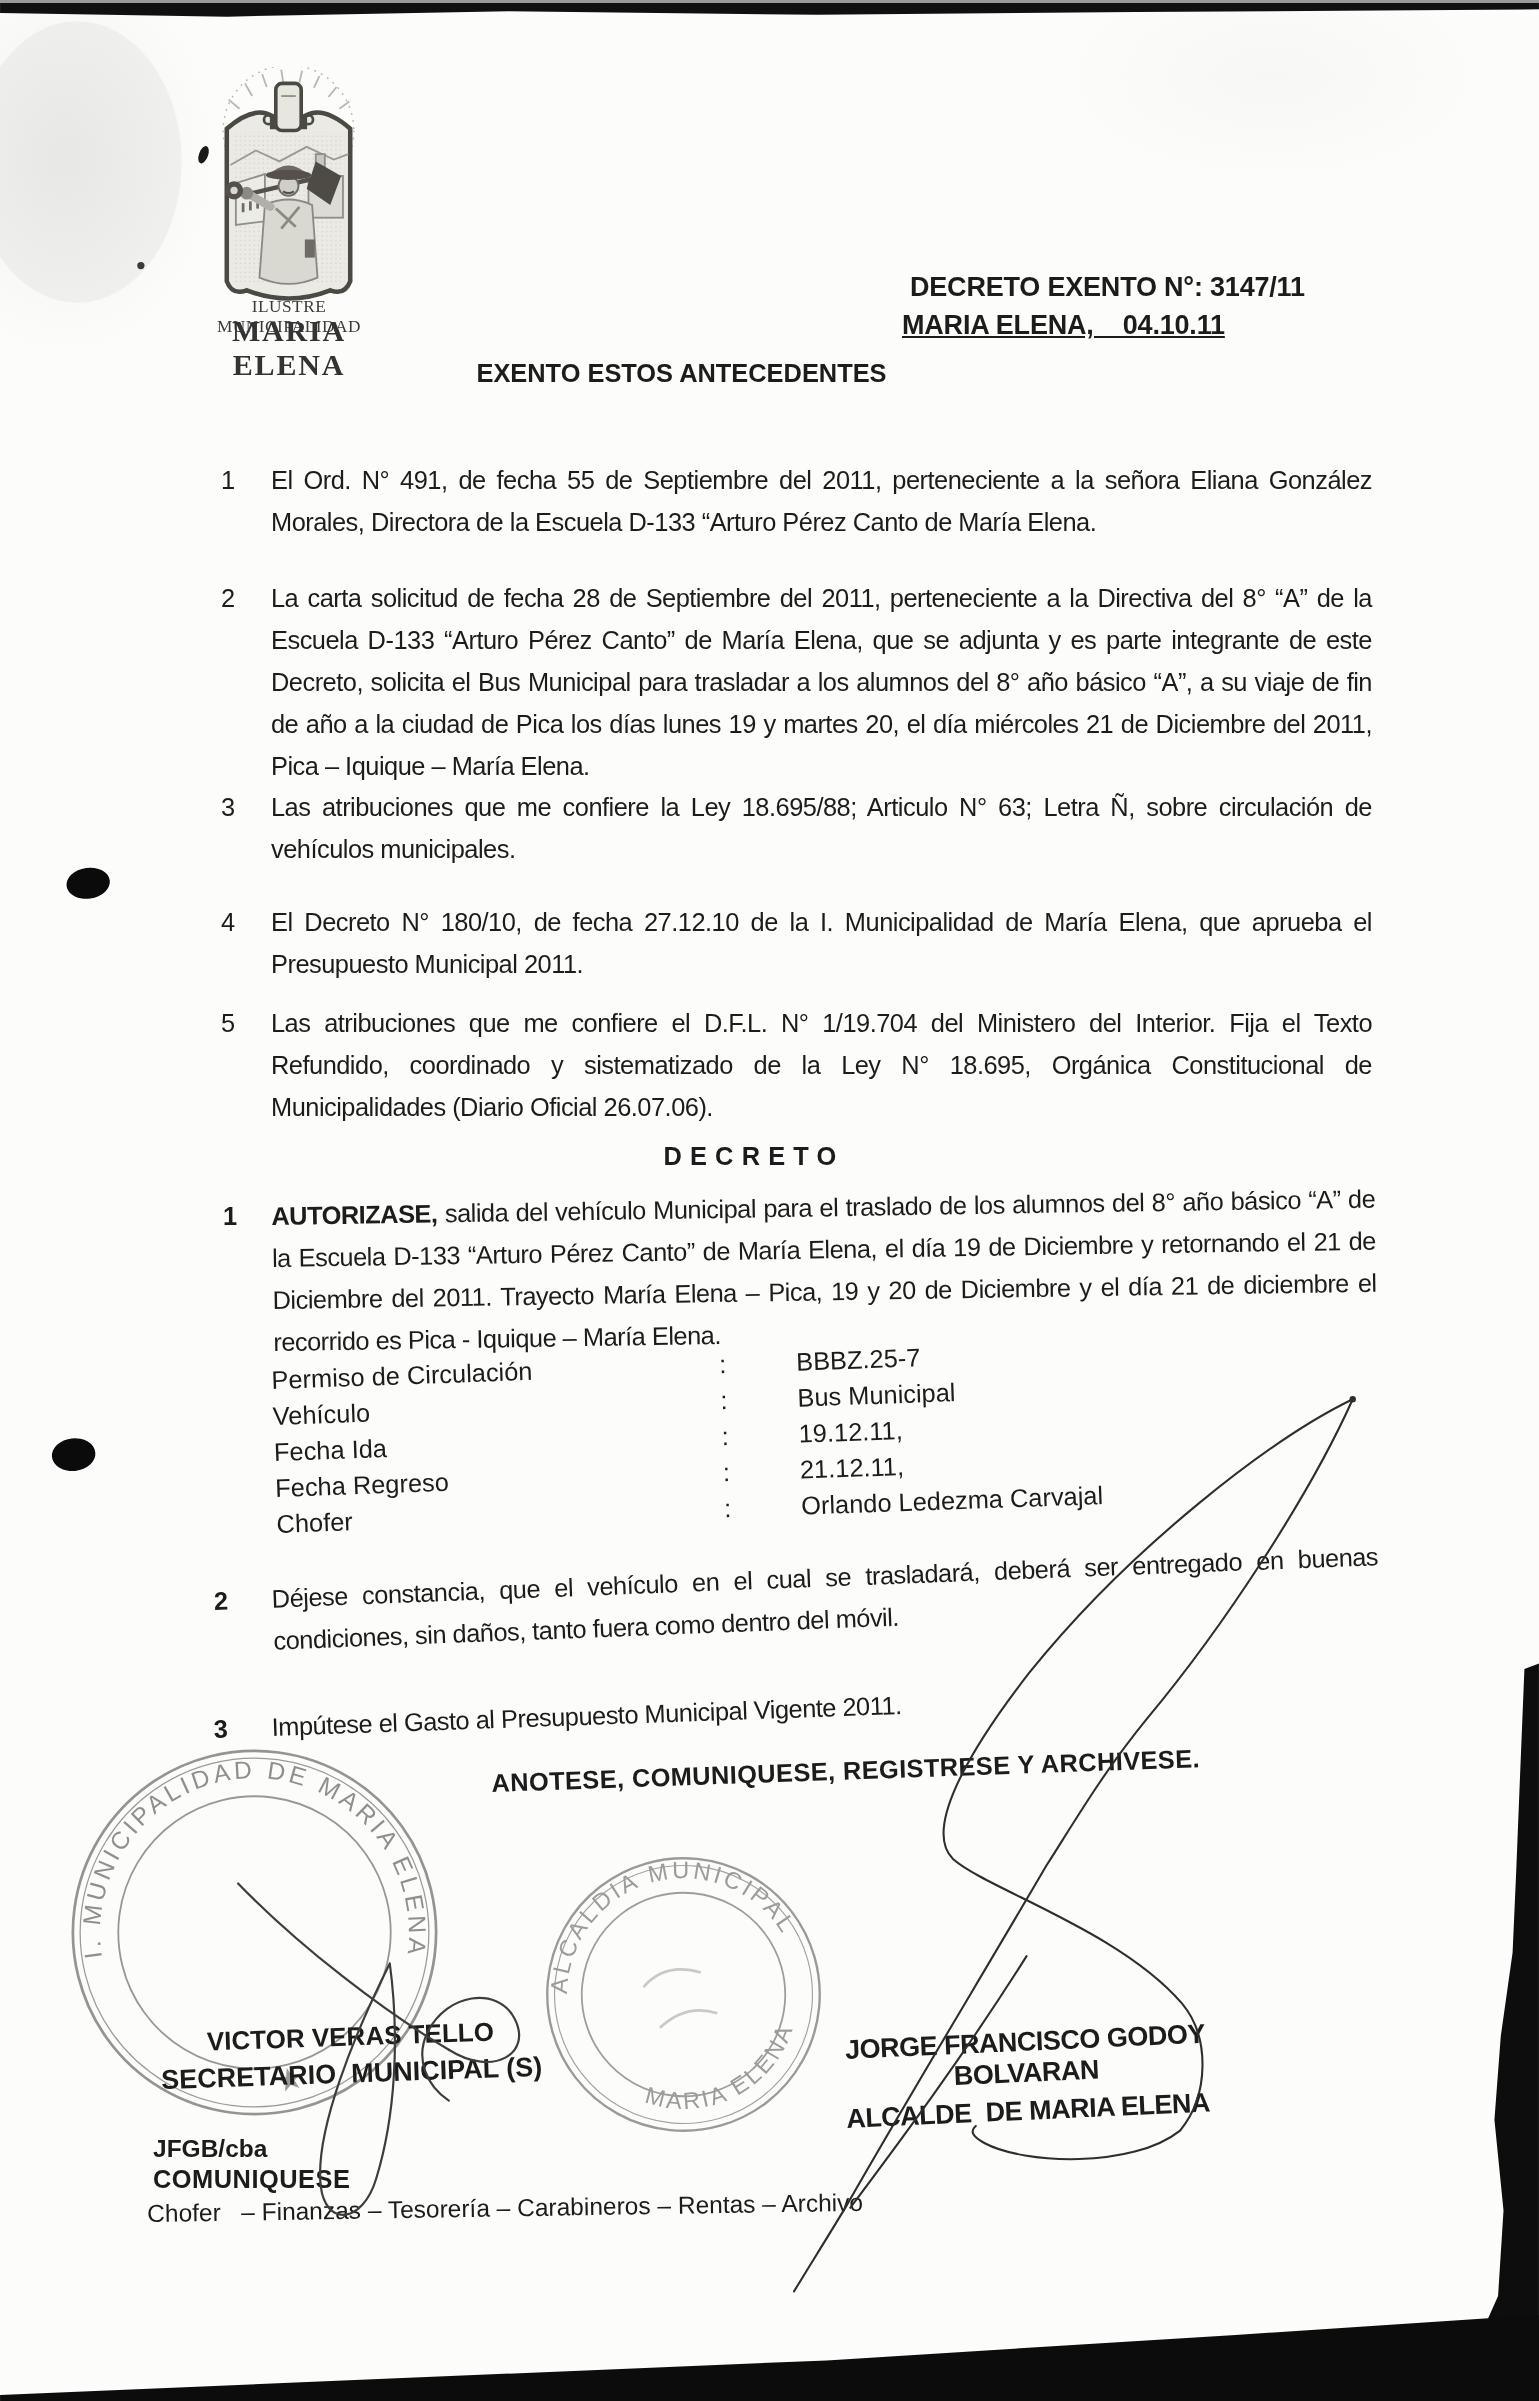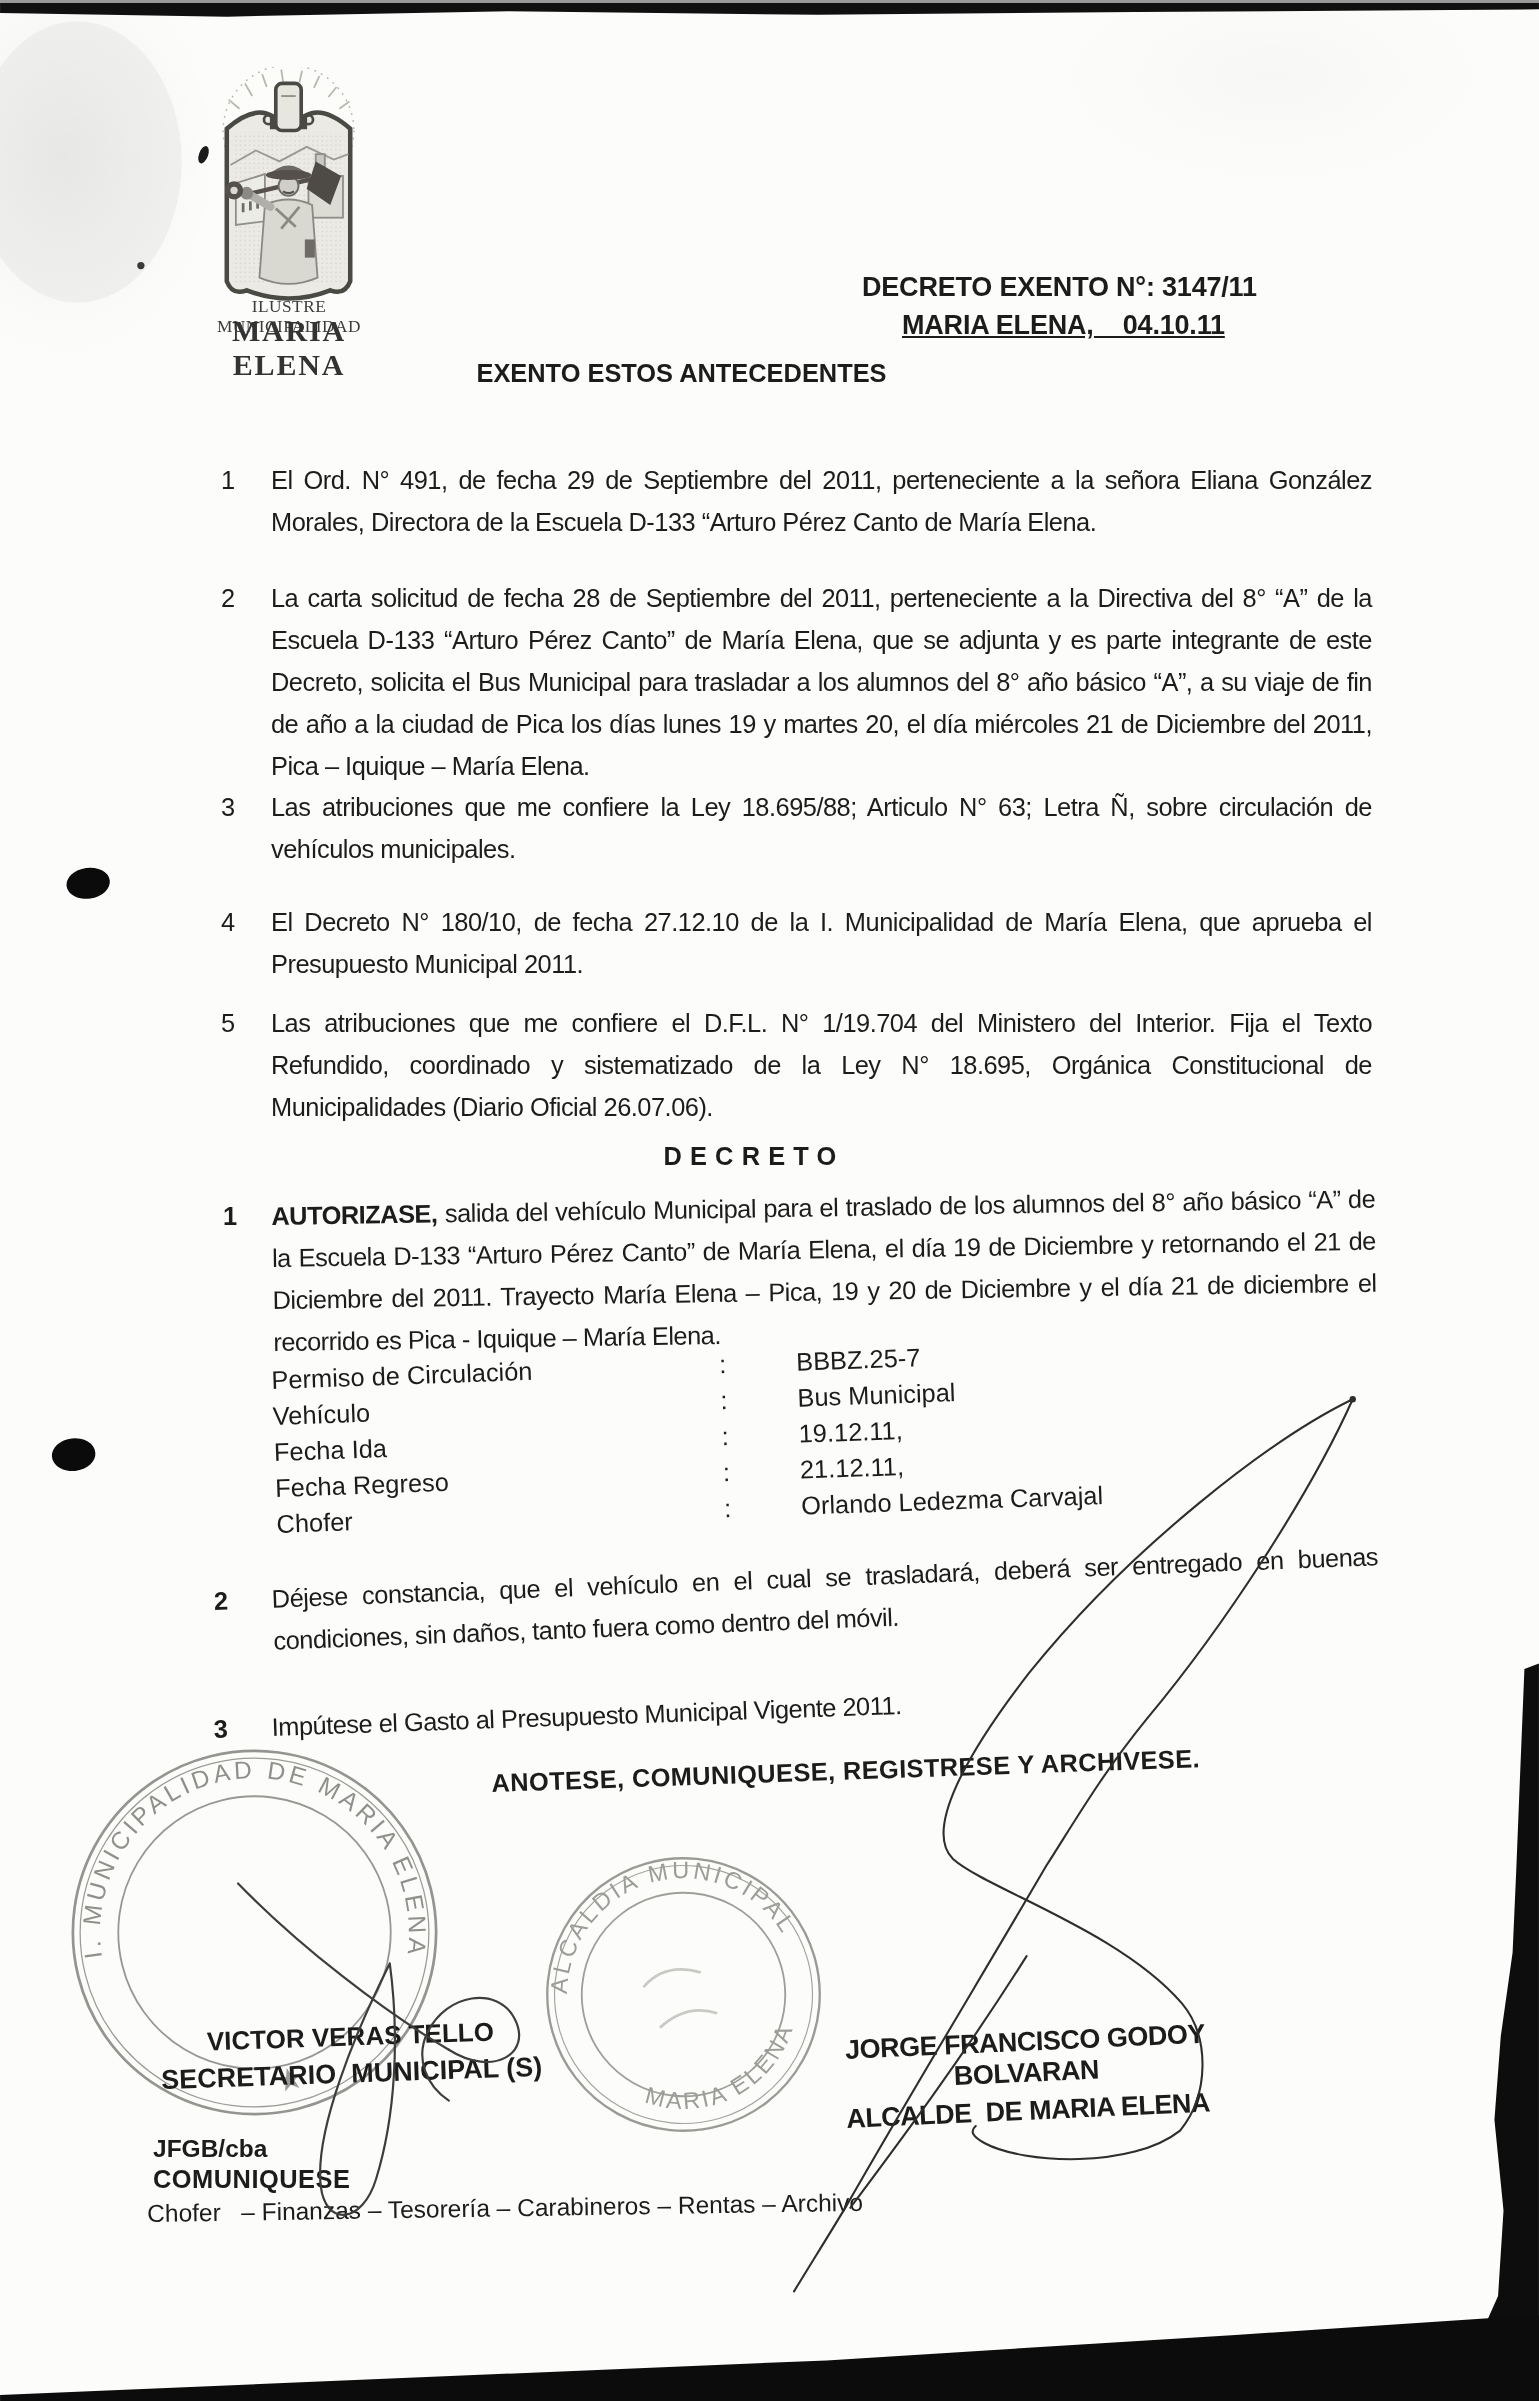--- a/index.html
+++ b/index.html
@@ -13,21 +13,21 @@
   }
   .abs{position:absolute;}
   .b{font-weight:bold;}
   .pre{white-space:pre;}
   .para{font-size:25.4px;line-height:42px;letter-spacing:-0.5px;text-align:justify;}
   .num{font-size:25.4px;line-height:42px;}
   .hline{font-size:27px;font-weight:bold;letter-spacing:-0.2px;}
   .center{text-align:center;}
   svg{display:block;}
   
-  #hdr1{left:862px;top:269px;}
+  #hdr1{left:910px;top:269px;}
   #hdr2{left:902px;top:307px;text-decoration:underline;}
   #logo-cap1{left:189px;top:294px;width:200px;font-family:"Liberation Serif",serif;font-size:17.3px;letter-spacing:0.5px;color:#3c3c3c;}
   #logo-cap2{left:177px;top:311px;width:224px;font-family:"Liberation Serif",serif;font-size:30px;font-weight:bold;letter-spacing:1.8px;color:#333;}
   #vistos{left:436px;top:356px;width:491px;font-size:25.4px;font-weight:bold;}
   
   .itm-num{left:221px;width:40px;}
   .itm-txt{left:271px;width:1101px;}
   #a1n,#a1t{top:456px;} #a2n,#a2t{top:574px;} #a3n,#a3t{top:783px;}
   #a4n,#a4t{top:898px;} #a5n,#a5t{top:999px;}
   #decreto-h{left:563px;top:1139px;width:382px;font-size:25.4px;font-weight:bold;letter-spacing:8.2px;}
@@ -122,21 +122,21 @@
 
   <div id="logo-cap1" class="abs center">ILUSTRE MUNICIPALIDAD</div>
   <div id="logo-cap2" class="abs center">MARIA ELENA</div>
 
   <div id="hdr1" class="abs hline">DECRETO EXENTO N°: 3147/11</div>
   <div id="hdr2" class="abs hline pre">MARIA ELENA,    04.10.11</div>
 
   <div id="vistos" class="abs center">EXENTO ESTOS ANTECEDENTES</div>
 
   <div id="a1n" class="abs num itm-num">1</div>
-  <div id="a1t" class="abs para itm-txt">El Ord.  N° 491, de fecha 29 de Septiembre del 2011, perteneciente a la señora Eliana González Morales, Directora de la Escuela D-133 “Arturo Pérez Canto de María Elena.</div>
+  <div id="a1t" class="abs para itm-txt">El Ord.  N° 491, de fecha 55 de Septiembre del 2011, perteneciente a la señora Eliana González Morales, Directora de la Escuela D-133 “Arturo Pérez Canto de María Elena.</div>
   <div id="a2n" class="abs num itm-num">2</div>
   <div id="a2t" class="abs para itm-txt">La carta solicitud de fecha 28 de Septiembre del 2011, perteneciente a la Directiva del 8° “A” de la Escuela D-133 “Arturo Pérez Canto” de María Elena, que se adjunta y es parte integrante de este Decreto,  solicita el Bus Municipal para trasladar a los alumnos del 8° año básico “A”, a su viaje de fin de año a la ciudad de Pica los días lunes 19 y martes 20, el día miércoles 21 de Diciembre del 2011, Pica – Iquique – María Elena.</div>
   <div id="a3n" class="abs num itm-num">3</div>
   <div id="a3t" class="abs para itm-txt">Las atribuciones que me confiere la Ley 18.695/88; Articulo N° 63; Letra Ñ, sobre circulación de vehículos municipales.</div>
   <div id="a4n" class="abs num itm-num">4</div>
   <div id="a4t" class="abs para itm-txt">El Decreto N° 180/10, de fecha 27.12.10 de la I. Municipalidad de María Elena, que aprueba el Presupuesto Municipal 2011.</div>
   <div id="a5n" class="abs num itm-num">5</div>
   <div id="a5t" class="abs para itm-txt">Las atribuciones que me confiere el D.F.L. N° 1/19.704 del Ministero del Interior.  Fija el Texto Refundido, coordinado y sistematizado de la Ley N° 18.695, Orgánica Constitucional de Municipalidades (Diario Oficial 26.07.06).</div>
 
   <div id="decreto-h" class="abs center">DECRETO</div>

